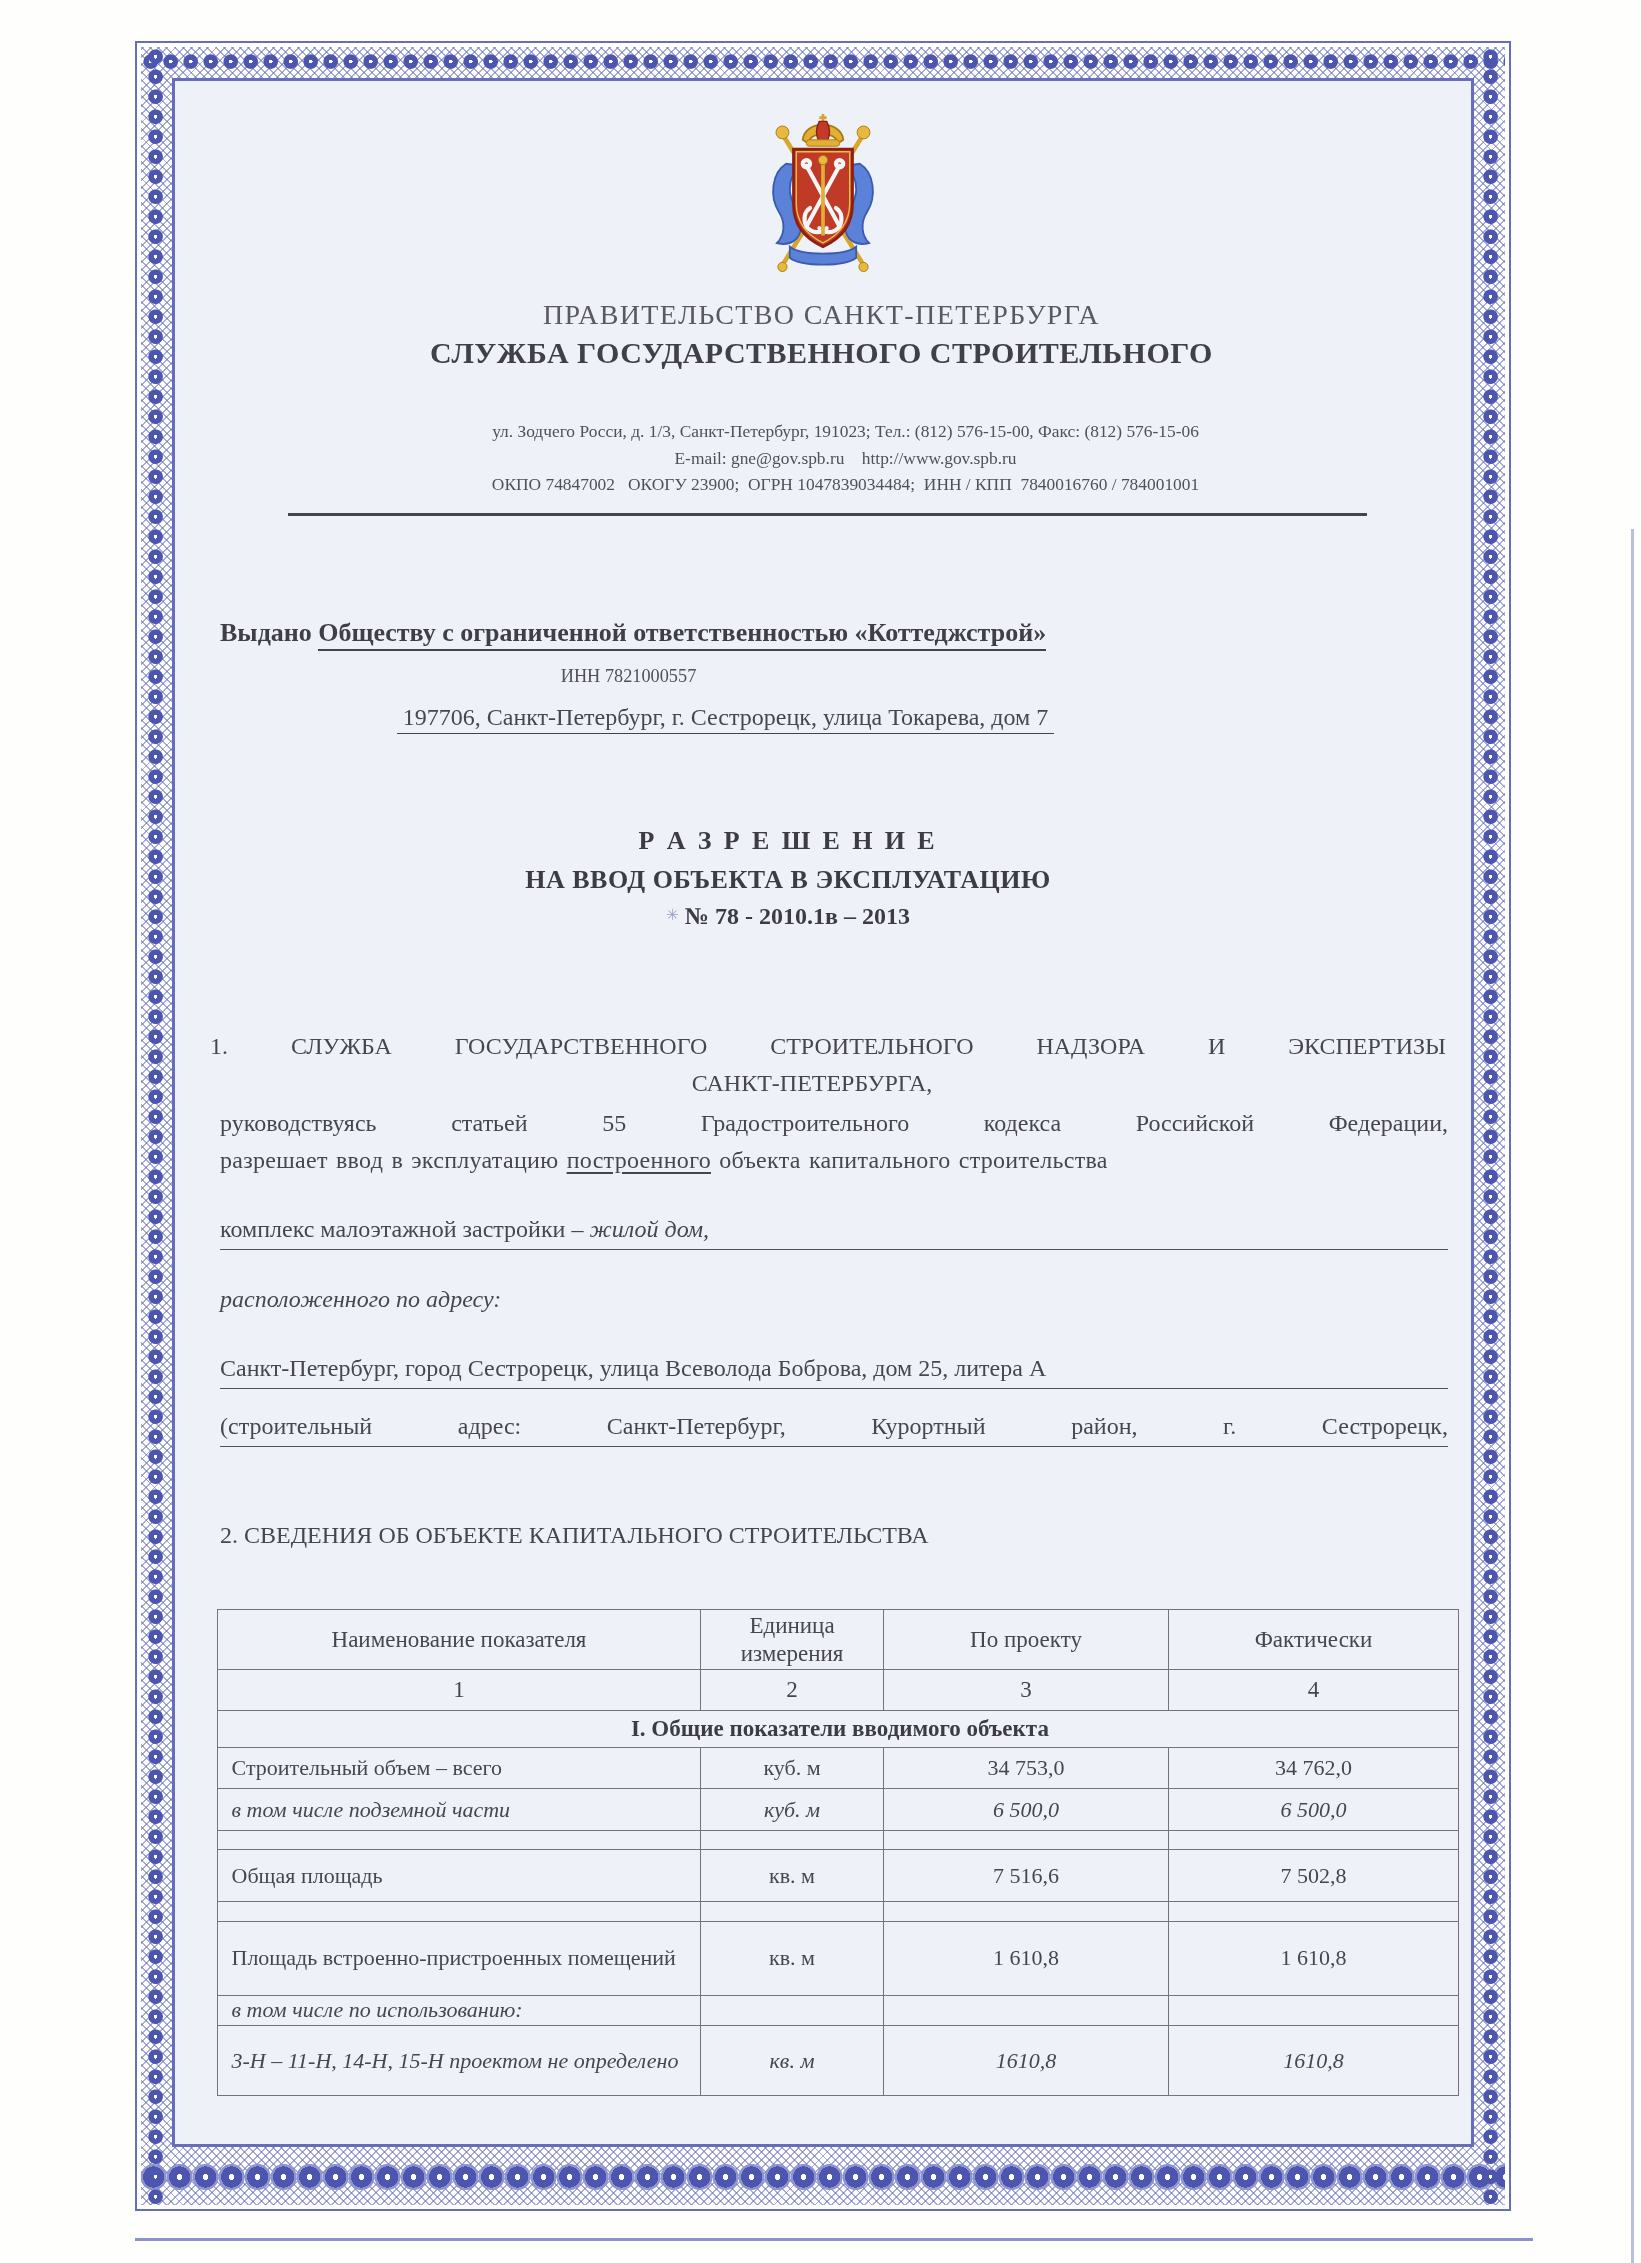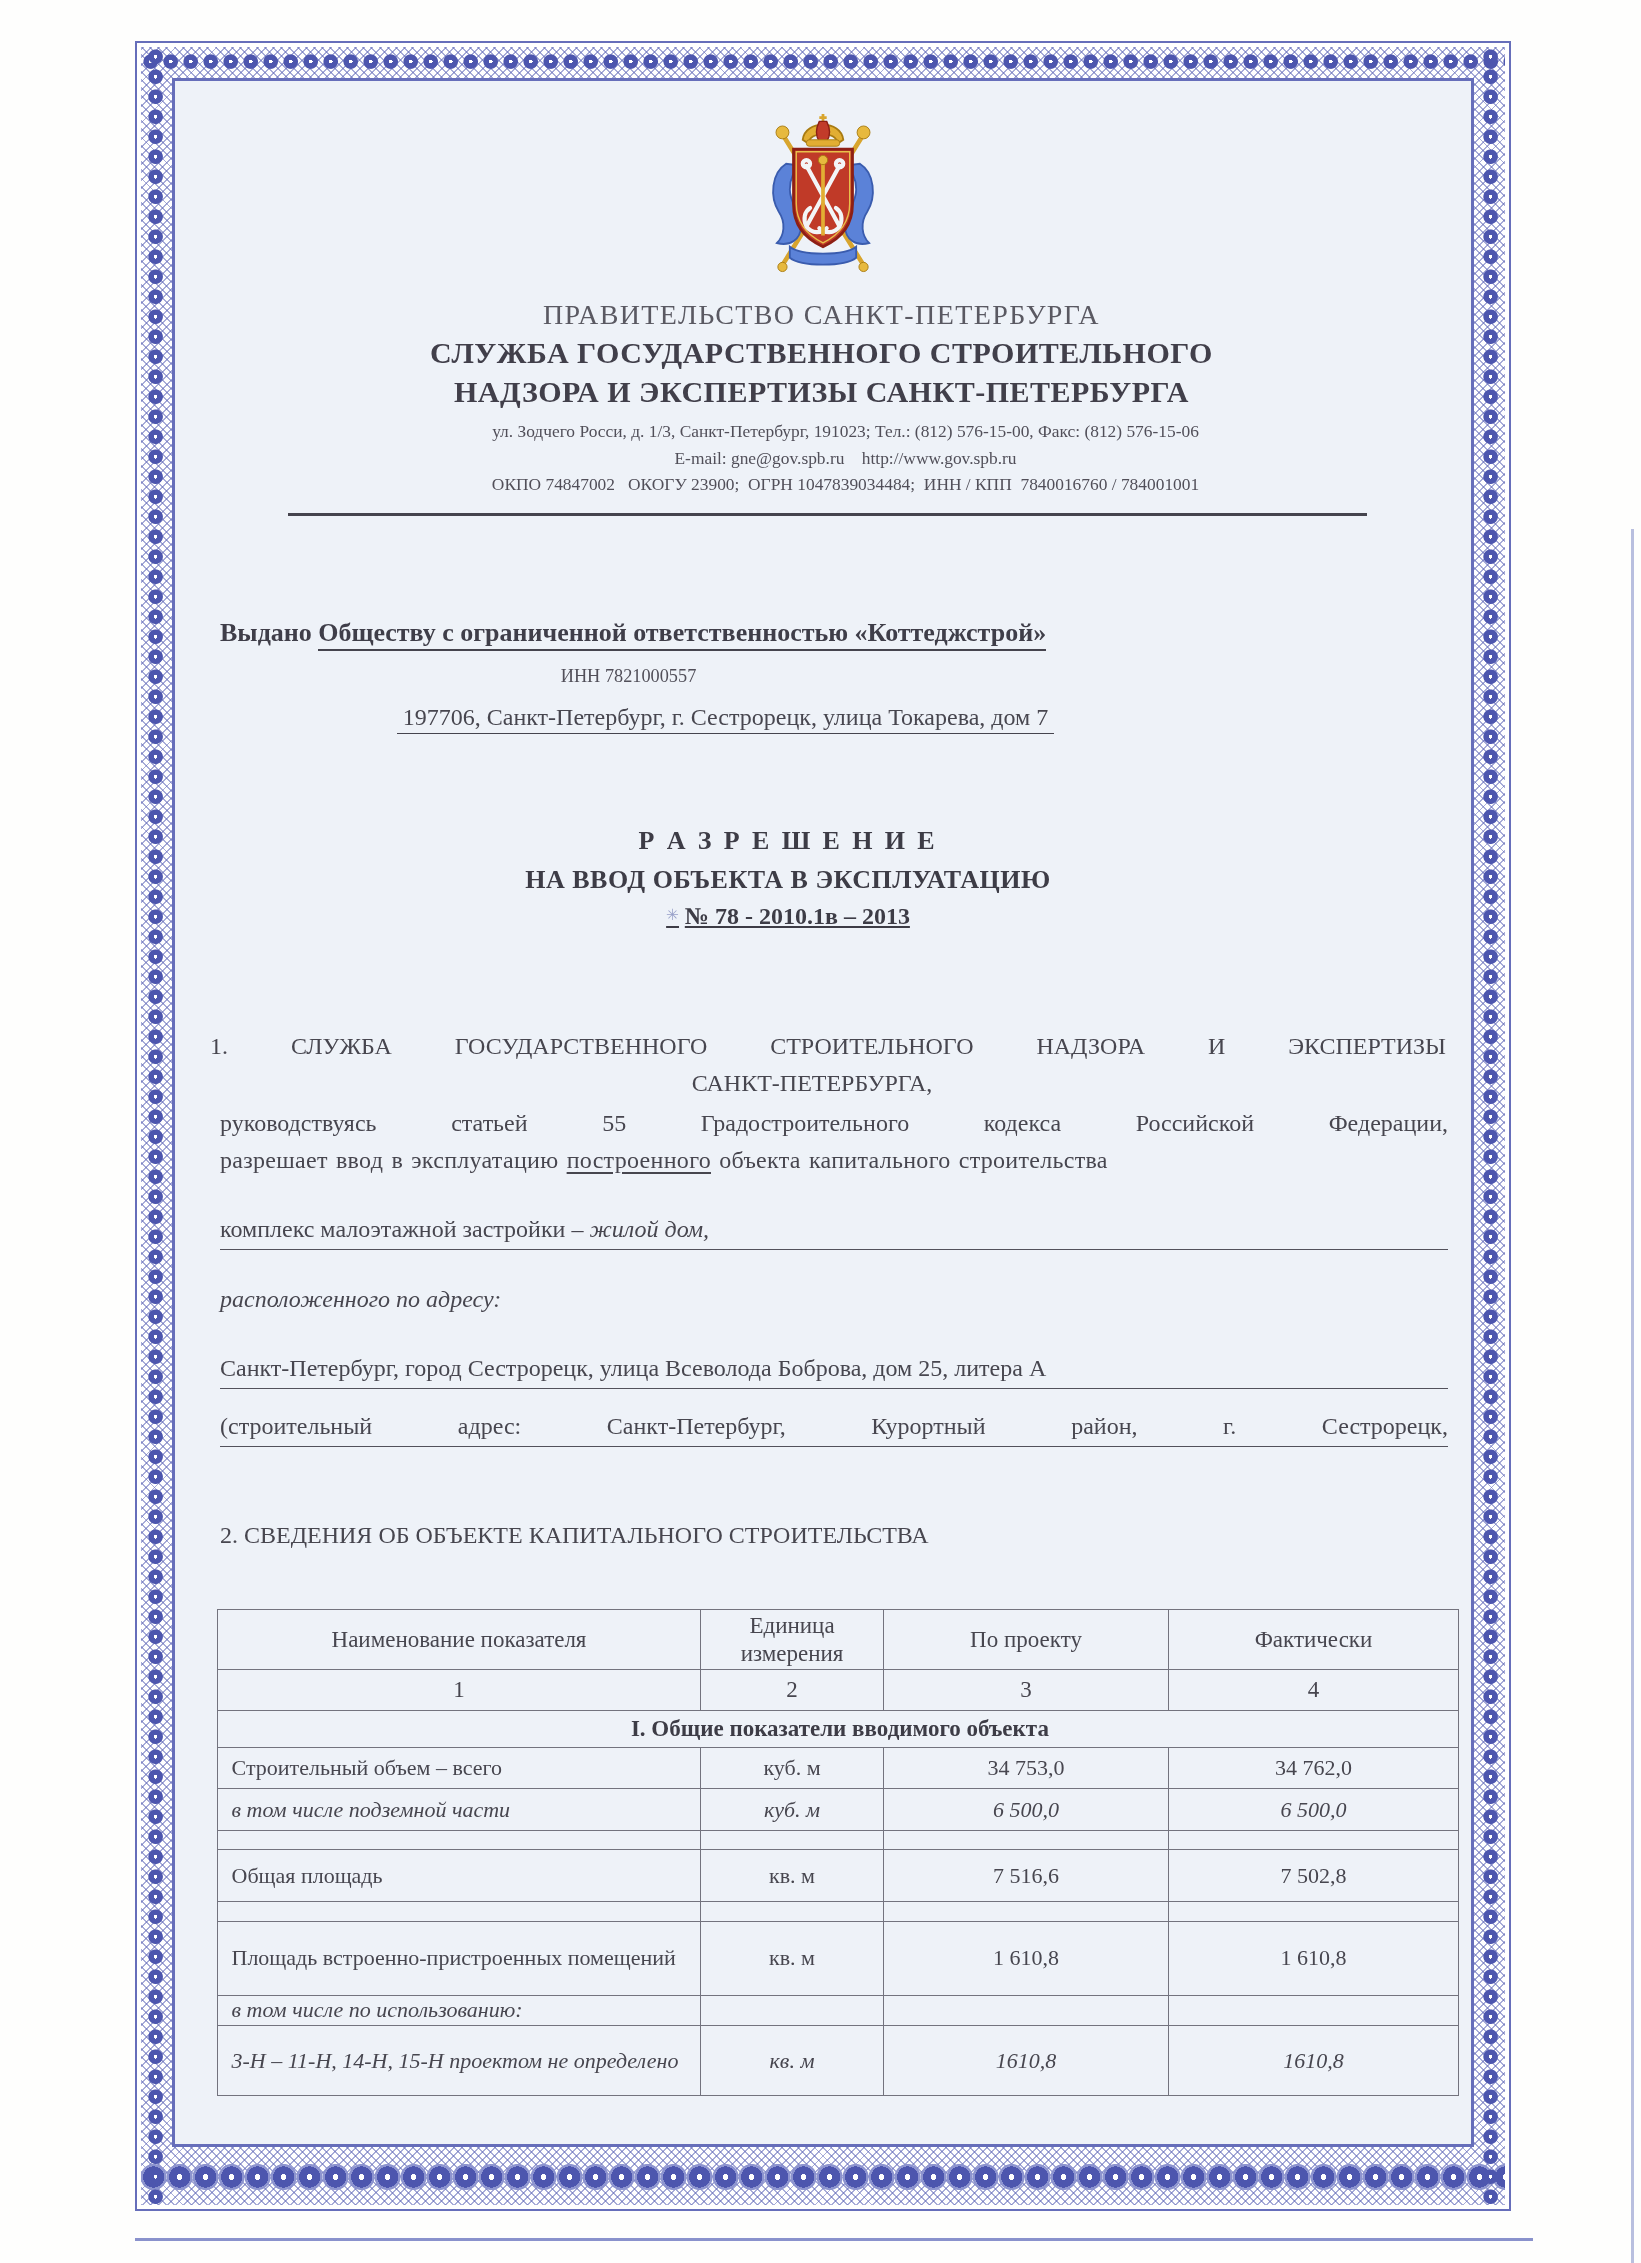--- a/index.html
+++ b/index.html
@@ -53,21 +53,21 @@
   #issued{left:45px;top:537px;font-size:26px;font-weight:bold;color:#3f3e49;white-space:nowrap;}
   #issued .u{border-bottom:2.9px solid #45444e;padding-bottom:1.9px;}
   #org-inn{left:154px;top:585px;width:599px;text-align:center;font-size:18.3px;color:#514f59;}
   #org-address{left:0;top:623px;width:1101px;text-align:center;font-size:24px;}
   #org-address span{border-bottom:1.9px solid #45444e;padding:0 5.8px 2.9px 5.8px;}
 
   
   .title-line{left:0;width:1226px;text-align:center;font-weight:bold;color:#3d3c46;}
   #permit-title{top:745px;font-size:26px;letter-spacing:2.9px;}
   #permit-subtitle{top:784px;font-size:26px;letter-spacing:0.5px;}
-  #permit-number{top:822px;font-size:24px;text-decoration:underline;}
+  #permit-number{top:822px;font-size:24px;}
   #permit-number .mark{color:#98a0c8;font-size:15.4px;vertical-align:3.9px;margin-right:5.8px;font-weight:normal;}
 
   
   .body-text{font-size:24px;color:#47464f;}
   #s1-h1{left:35px;top:952px;width:1236px;text-align:justify;text-align-last:justify;font-size:24px;}
   #s1-h2{left:0;top:989px;width:1274px;text-align:center;font-size:24px;}
   #s1-p1{left:45px;top:1029px;width:1228px;text-align:justify;text-align-last:justify;}
   #s1-p2{left:45px;top:1066px;width:1228px;letter-spacing:0.3px;word-spacing:1.9px;}
   #s1-p2 .u{text-decoration:underline;text-decoration-thickness:1.9px;text-underline-offset:3.9px;}
   #obj-line{left:45px;top:1135px;width:1228px;border-bottom:1.9px solid #52515b;padding-bottom:5.8px;}
@@ -130,21 +130,20 @@
           <circle cx="88" cy="60" r="4"></circle>
         </g>
         <line x1="70" y1="52" x2="70" y2="138" stroke="#e2ae33" stroke-width="4"></line>
         <circle cx="70" cy="56" r="5" fill="#e7b93e" stroke="#a87b12"></circle>
         <path d="M34 150 C46 160 94 160 106 150 L106 162 C94 172 46 172 34 162 Z" fill="#5b82d8" stroke="#3a5cae" stroke-width="2"></path>
       </svg>
     </div>
 
     <div id="gov-line">ПРАВИТЕЛЬСТВО САНКТ-ПЕТЕРБУРГА</div>
     <div id="svc1">СЛУЖБА ГОСУДАРСТВЕННОГО СТРОИТЕЛЬНОГО</div>
-    <div id="svc2">НАДЗОРА И ЭКСПЕРТИЗЫ САНКТ-ПЕТЕРБУРГА</div>
     <div id="hq-address" class="small-line">ул. Зодчего Росси, д. 1/3, Санкт-Петербург, 191023; Тел.: (812) 576-15-00, Факс: (812) 576-15-06</div>
     <div id="hq-email" class="small-line">E-mail: gne@gov.spb.ru    http://www.gov.spb.ru</div>
     <div id="hq-codes" class="small-line">ОКПО 74847002   ОКОГУ 23900;  ОГРН 1047839034484;  ИНН / КПП  7840016760 / 784001001</div>
     <div id="head-rule"></div>
 
     <div id="issued"><span>Выдано </span><span class="u">Обществу с ограниченной ответственностью «Коттеджстрой»</span></div>
     <div id="org-inn">ИНН 7821000557</div>
     <div id="org-address"><span>197706, Санкт-Петербург, г. Сестрорецк, улица Токарева, дом 7</span></div>
 
     <div id="permit-title" class="title-line">Р А З Р Е Ш Е Н И Е</div>

